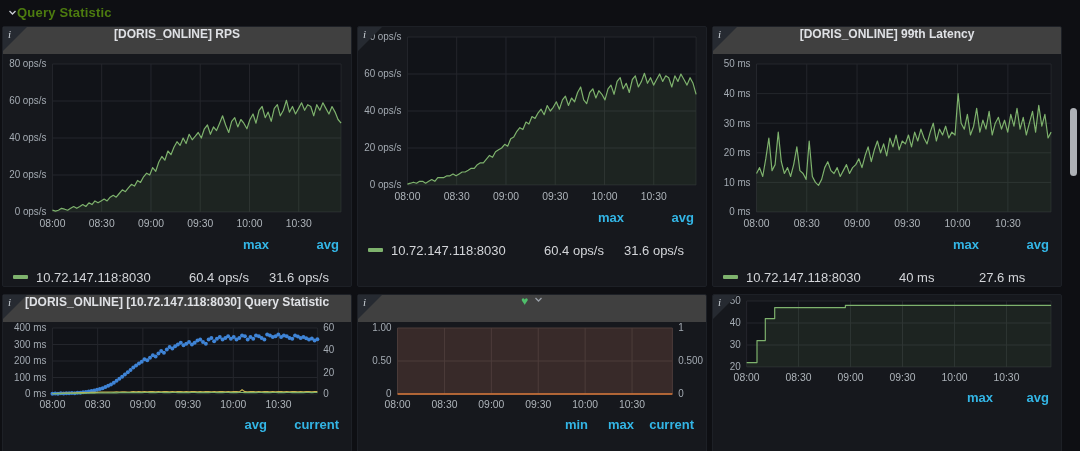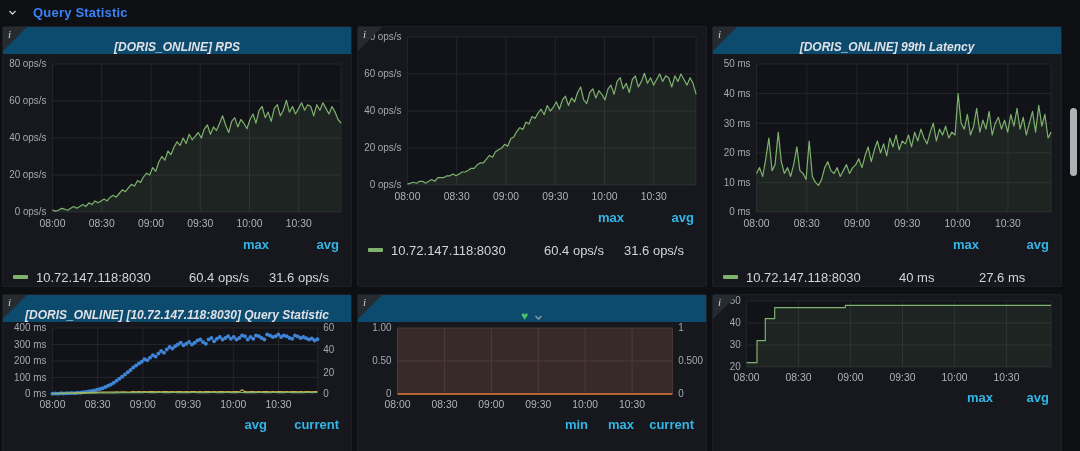--- a/index.html
+++ b/index.html
@@ -2,38 +2,38 @@
 <html><head>
 <meta charset="utf-8">
 <style>
   html,body{margin:0;padding:0;}
   body{
     width:1080px;height:451px;overflow:hidden;position:relative;
     background:#0e0f13;
     font-family:"Liberation Sans","DejaVu Sans",sans-serif;
     -webkit-font-smoothing:antialiased;
   }
-  .sect{height:24px;display:flex;align-items:center;gap:16px;padding-left:8px;color:#3b82f6;}
+  .sect{height:24px;display:flex;align-items:center;gap:0;padding-left:8px;color:#4d7c0f;}
   .sect .sect-title{font-size:13px;font-weight:bold;letter-spacing:.2px;}
   .sect svg{display:block;}
   .grid{
     display:grid;grid-template-columns:repeat(3,1fr);
     gap:7px 5px;padding:2px 18px 0 2px;
   }
   .panel{
     position:relative;height:261px;background:#16181d;border:1px solid #1d2026;
     border-radius:2px;box-sizing:border-box;overflow:hidden;
   }
   .corner{position:absolute;top:0;left:0;width:0;height:0;
     border-top:24px solid #262a31;border-right:24px solid transparent;z-index:3;cursor:pointer;}
   .corner span{position:absolute;top:-23px;left:5px;font-size:11px;font-style:italic;
     font-family:"Liberation Serif","DejaVu Serif",serif;color:#cdd3d9;}
   .ptitle{
-    height:27px;display:flex;align-items:flex-end;justify-content:center;gap:6px;
-    background:#0c4a6e;color:#dfe1e5;font-size:12px;font-weight:bold;cursor:pointer;font-style:italic;
+    height:27px;display:flex;align-items:flex-start;justify-content:center;gap:6px;
+    background:#404040;color:#dfe1e5;font-size:12px;font-weight:bold;cursor:pointer;
   }
   .heart{color:#4fbf6b;font-size:12px;line-height:1;}
   .tcaret{display:flex;align-items:center;}
   .chart{position:relative;cursor:crosshair;}
   .chart svg{display:block;}
   .legend{padding:2px 12px 0 10px;font-size:13px;color:#d3d5d9;}
   .lg-head{display:flex;justify-content:flex-end;height:16px;align-items:center;}
   .lg-head span{color:#33b5e5;font-weight:bold;text-align:right;cursor:pointer;}
   .lg-row{display:flex;align-items:center;height:18px;margin-top:16px;}
   .sw{width:15px;height:4px;border-radius:1px;margin-right:8px;flex:0 0 auto;cursor:pointer;}

